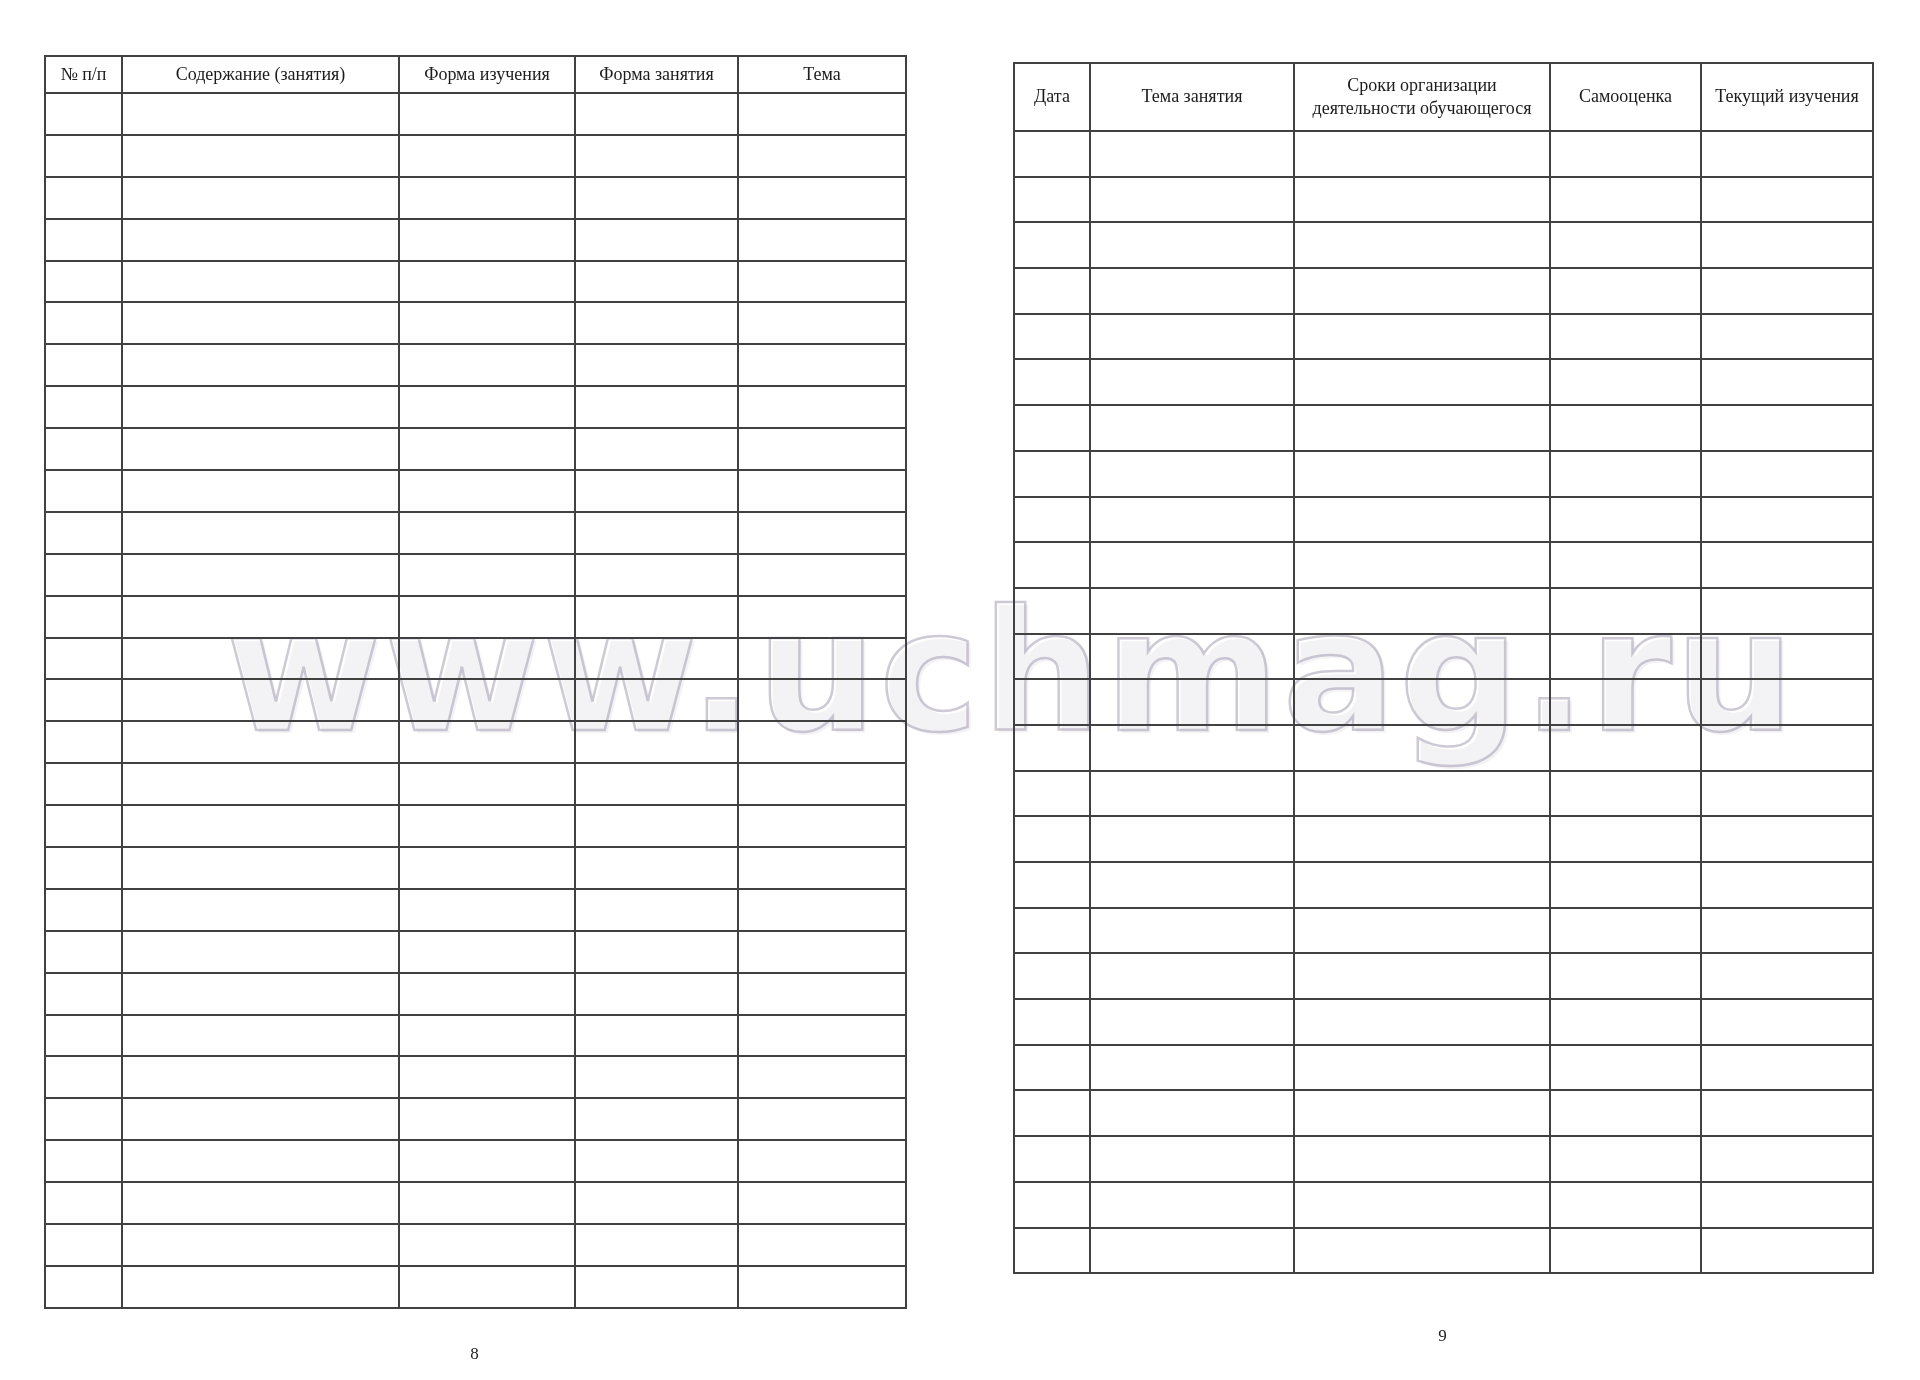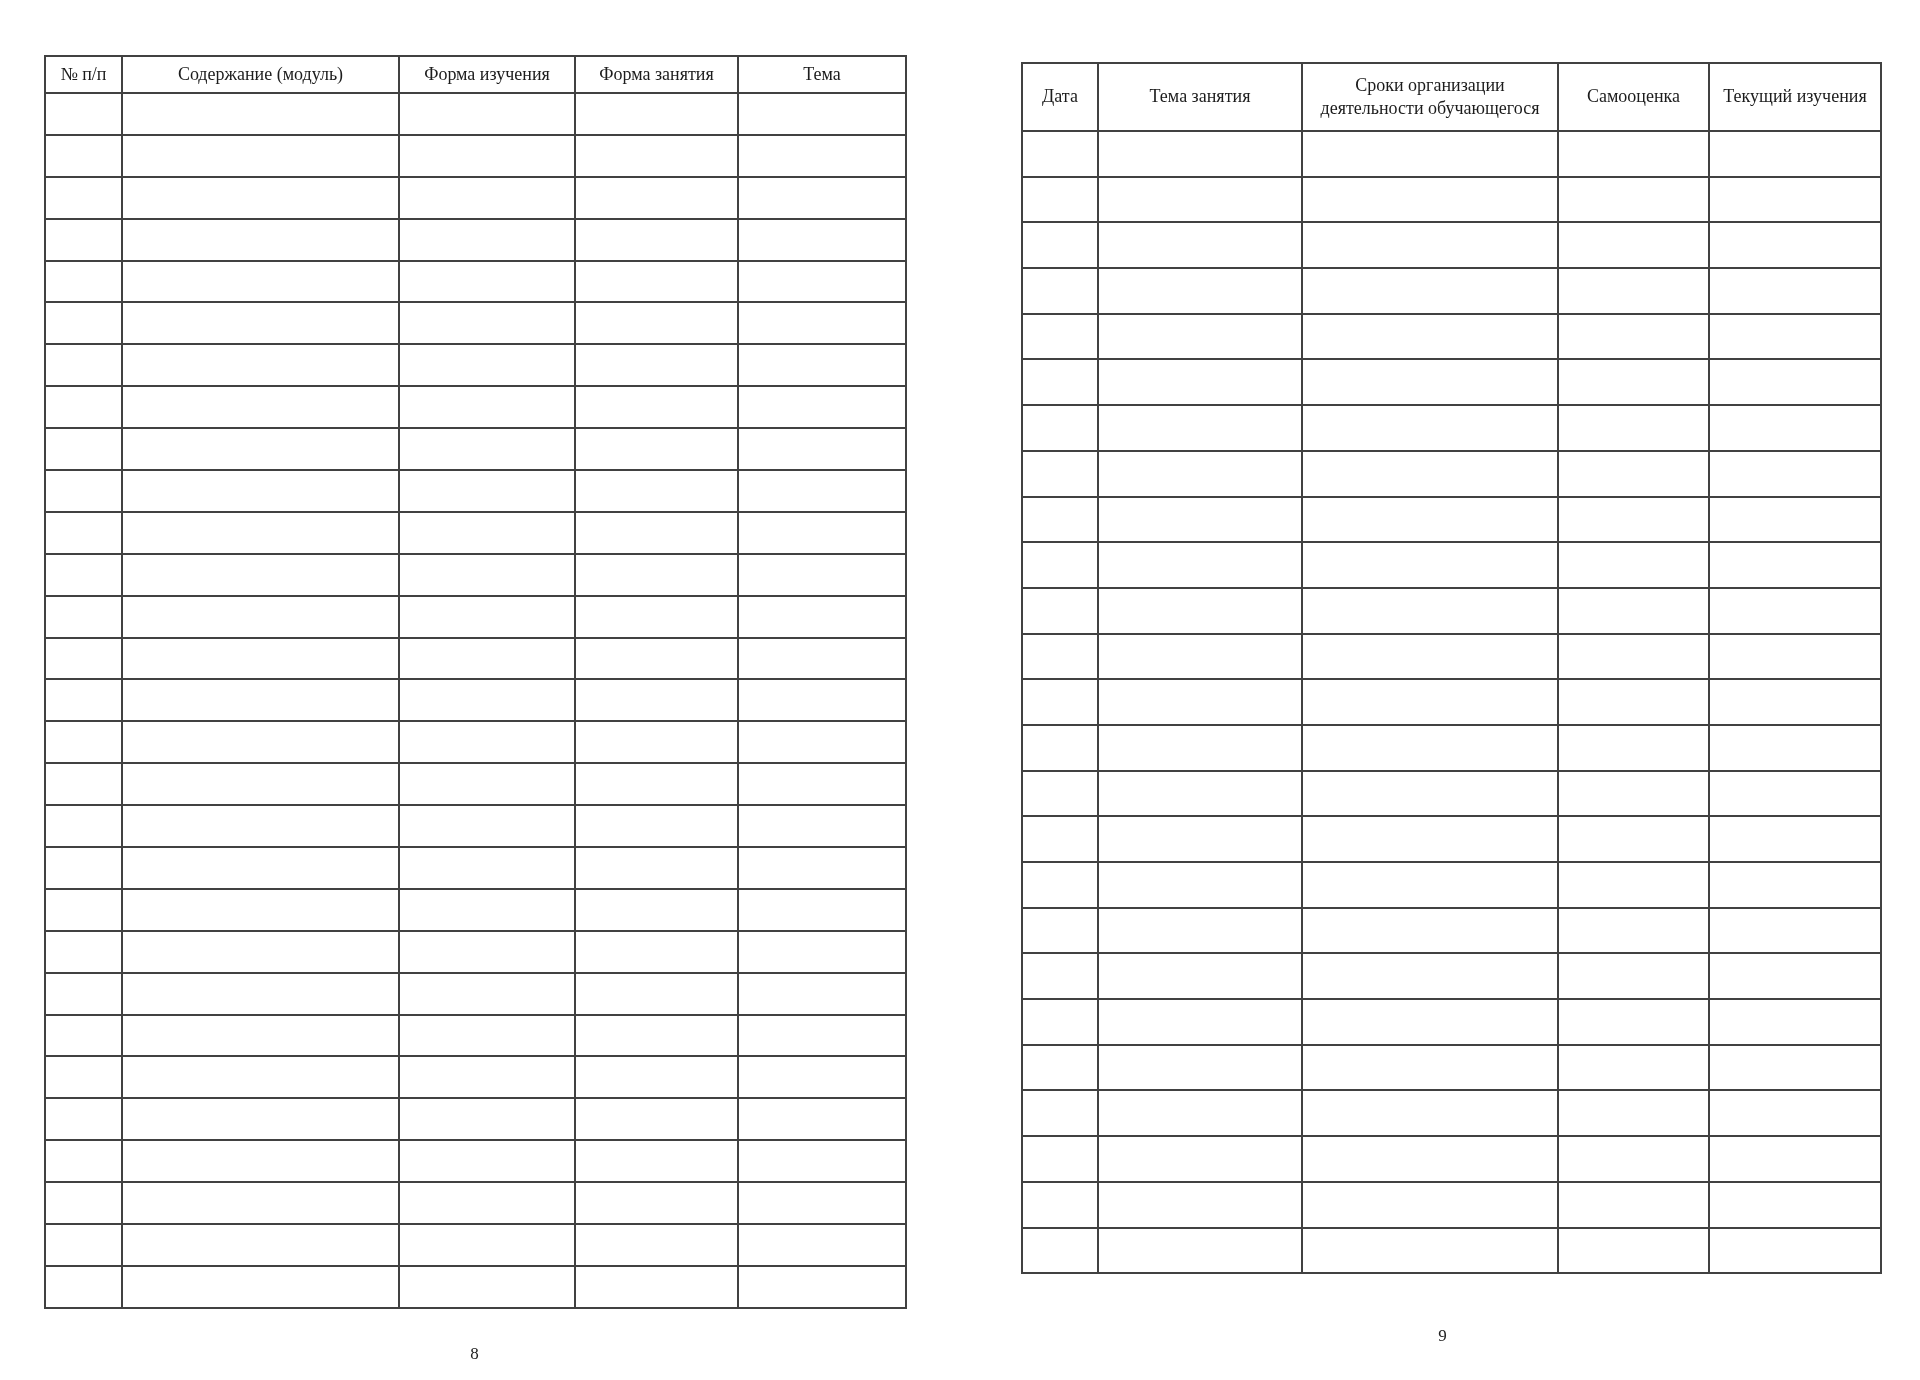--- a/index.html
+++ b/index.html
@@ -34,21 +34,21 @@
     font-size: 18px;
     line-height: 1.3;
     text-align: center;
     vertical-align: middle;
   }
 
   #left-table  { left: 44px;   top: 55px;  width: 861px; }
   #left-table thead tr  { height: 37px; }
   #left-table tbody tr  { height: 41.9px; }
 
-  #right-table { left: 1013px; top: 62px;  width: 859px; margin-left: 8px; }
+  #right-table { left: 1013px; top: 62px;  width: 859px; }
   #right-table thead tr { height: 68px; }
   #right-table tbody tr { height: 45.7px; }
 
   
   .right-title {
     position: absolute;
     left: 1013px;
     top: 18px;
     width: 859px;
     text-align: center;
@@ -88,33 +88,34 @@
     text-shadow: 3px 3px 0 rgba(190, 184, 200, 0.18);
     user-select: none;
     pointer-events: none;
   }
 </style>
 </head>
 <body>
 
 <div class="sheet">
 
+  <div class="watermark">www.uchmag.ru</div>
 
   <table class="grid" id="left-table">
     <colgroup>
       <col style="width:77px">
       <col style="width:277px">
       <col style="width:176px">
       <col style="width:163px">
       <col style="width:168px">
     </colgroup>
     <thead>
       <tr>
         <th>№ п/п</th>
-        <th>Содержание (модуль)</th>
+        <th>Содержание (занятия)</th>
         <th>Форма изучения</th>
         <th>Форма занятия</th>
         <th>Тема</th>
       </tr>
     </thead>
     <tbody>
       <tr>
         <td></td>
         <td></td>
         <td></td>

